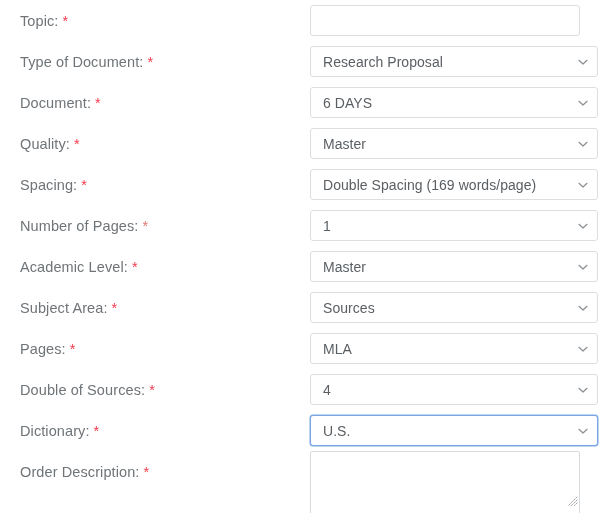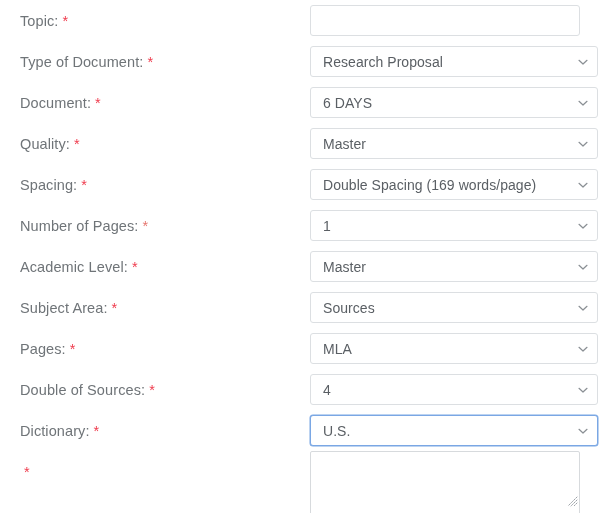--- a/index.html
+++ b/index.html
@@ -345,20 +345,21 @@
           <span class="chevron">
             <svg width="10" height="10" viewBox="0 0 10 10">
               <path d="M1 3.3 L5 7 L9 3.3" fill="none" stroke="#8a8f94" stroke-width="1.2" stroke-linecap="round" stroke-linejoin="round"></path>
             </svg>
           </span>
         </div>
       </div>
     </div>
     <div class="ta-row">
       <div class="label-cell">
+        <span class="label-text">Order Description:</span>
         <span class="req">*</span>
       </div>
       <div class="control-cell">
         <div class="ta-wrap">
           <textarea class="textarea" placeholder="" style=""></textarea>
           <span class="grip"><svg width="12" height="12" viewBox="0 0 12 12">
               <path d="M11 5 L5 11 M11 8 L8 11 M11 2 L2 11" stroke="#9aa0a6" stroke-width="1" stroke-linecap="round" stroke-dasharray="1.2 1.4"></path>
             </svg></span>
         </div>
       </div>

